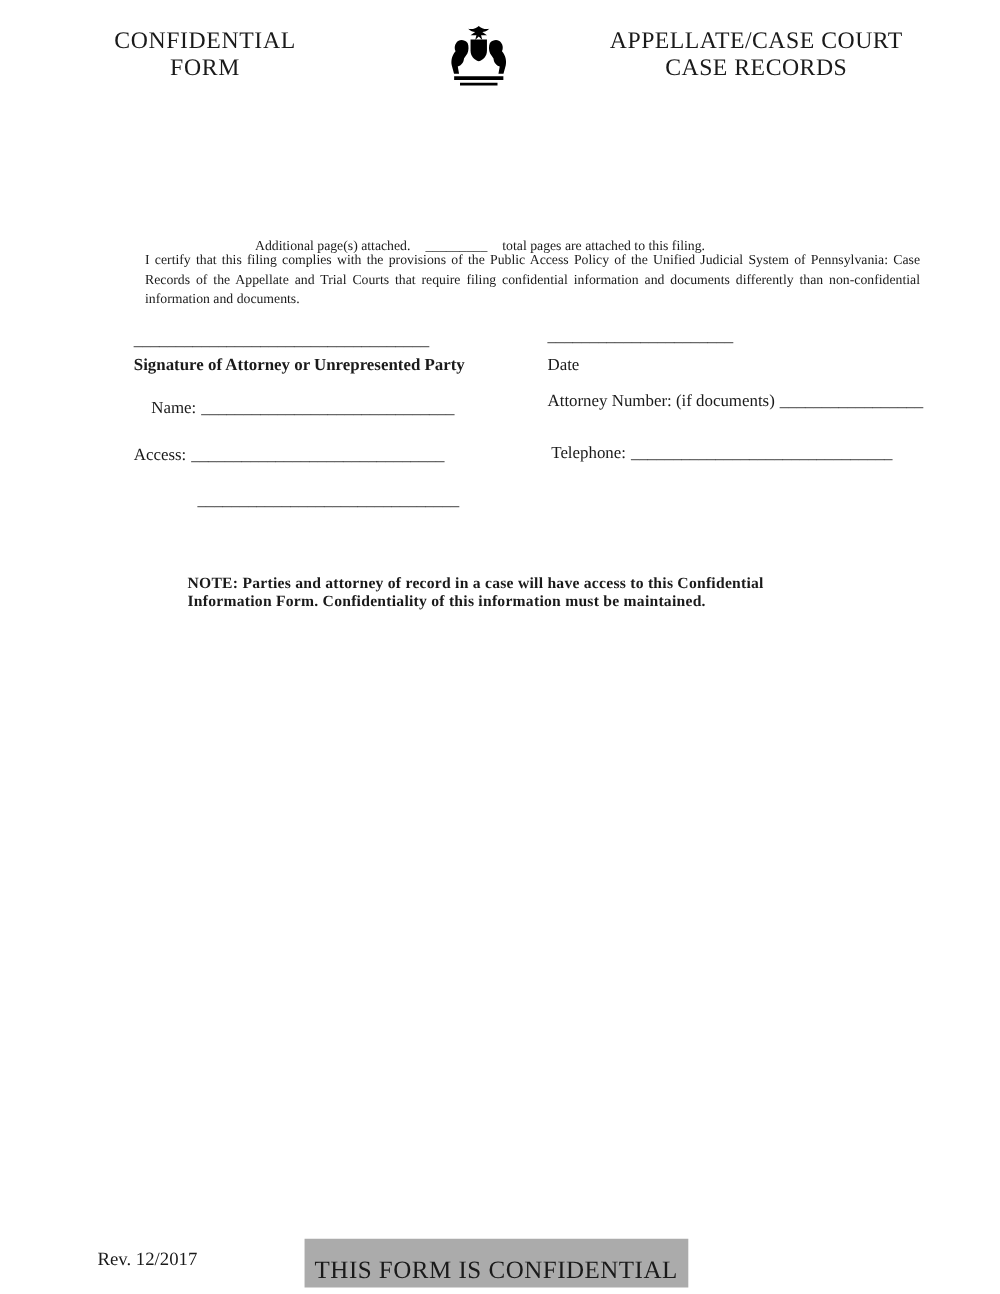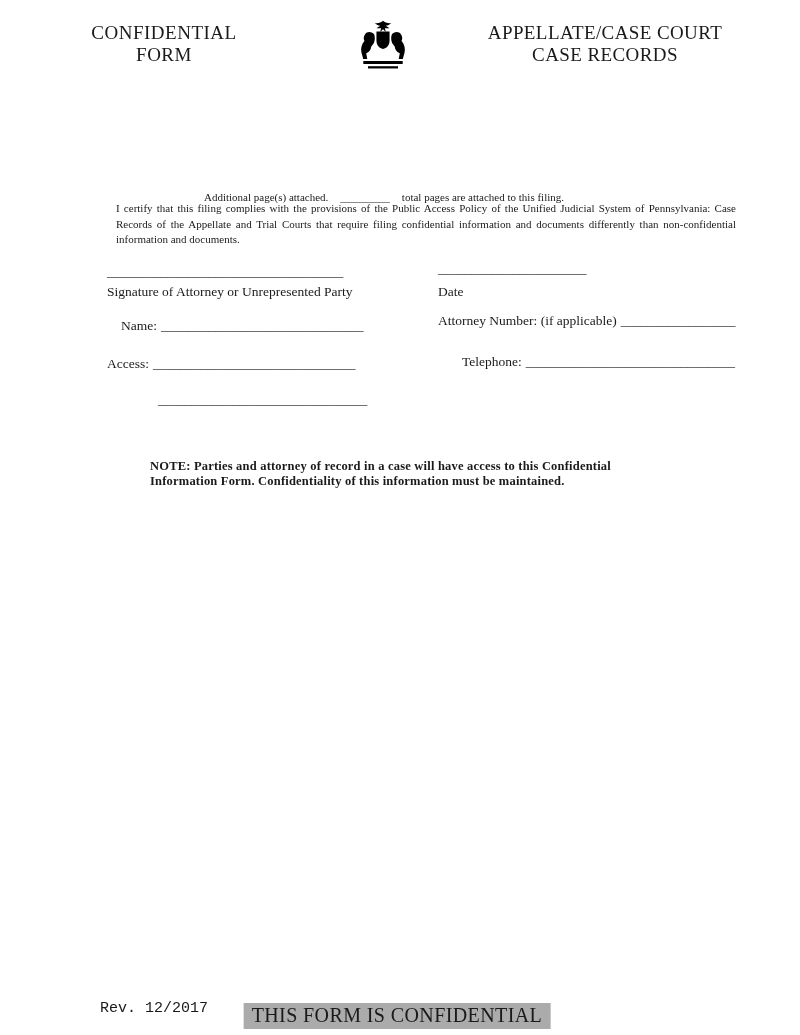--- a/index.html
+++ b/index.html
@@ -37,45 +37,45 @@
   }
   .attachment-line .blank{margin:0 12px;}
   
   .certification{
     position:absolute; left:104px; top:189px; width:620px;
     font-size:11px; line-height:15.5px; text-align:justify; margin:12px;
   }
   
   .fieldrow{position:absolute; font-size:13.5px; white-space:nowrap;margin-left:13px;}
   .sig-line{left:94px; top:264px;}
-  .sig-label{left:94px; top:284px; font-size:13.5px;}
+  .sig-label{left:94px; top:284px; font-size:13.5px;font-weight:bold;}
   .date-line{left:425px; top:261px;font-family:Liberation Serif, serif;}
   .date-label{left:425px; top:284px;}
   .name-row{left:108px; top:318px;text-align:right;}
   .attorney-row{left:425px; top:313px;}
   .address-row{left:94px; top:356px;}
-  .telephone-row{left:449px; top:354px;}
+  .telephone-row{left:428px; top:354px;}
   .address2-row{left:145px; top:392px;}
   .email-row{left:425px; top:391px;}
   .fieldrow .lbl{margin-right:4px;}
   
   .note{
     position:absolute; left:150px; top:459px; width:500px;
     text-align:left; font-size:12.5px; line-height:15px;
     font-weight:bold; letter-spacing:.2px;
   }
   
   .revision{
-    position:absolute; left:100px; top:1000px; font-size:15px;font-family:Liberation Mono, monospace;
+    position:absolute; left:78px; top:1000px; font-size:15px;
   }
   .banner{
     position:absolute; left:50%; top:991px; transform:translateX(-51%);
     font-size:20px; letter-spacing:.4px;
     background:var(--highlight,#ababab);
-    padding:1px 8px 2px 8px; white-space:nowrap;margin-top:12px;
+    padding:14px 8px 2px 8px; white-space:nowrap;
   }
 </style>
 </head>
 <body>
 
 <div class="page">
 
   <div class="title-left">
     <div>CONFIDENTIAL</div>
     <div>FORM</div>
@@ -114,21 +114,21 @@
   <div class="fieldrow sig-label">Signature of Attorney or Unrepresented Party</div>
 
   <div class="fieldrow date-line">______________________</div>
   <div class="fieldrow date-label">Date</div>
 
   <div class="fieldrow name-row">
     <span class="lbl">Name:</span><span>______________________________</span>
   </div>
 
   <div class="fieldrow attorney-row">
-    <span class="lbl">Attorney Number: (if applicable)</span><span>_________________</span>
+    <span class="lbl">Attorney Number: (if documents)</span><span>_________________</span>
   </div>
 
   <div class="fieldrow address-row">
     <span class="lbl">Access:</span><span>______________________________</span>
   </div>
 
   <div class="fieldrow telephone-row">
     <span class="lbl">Telephone:</span><span>_______________________________</span>
   </div>
 

